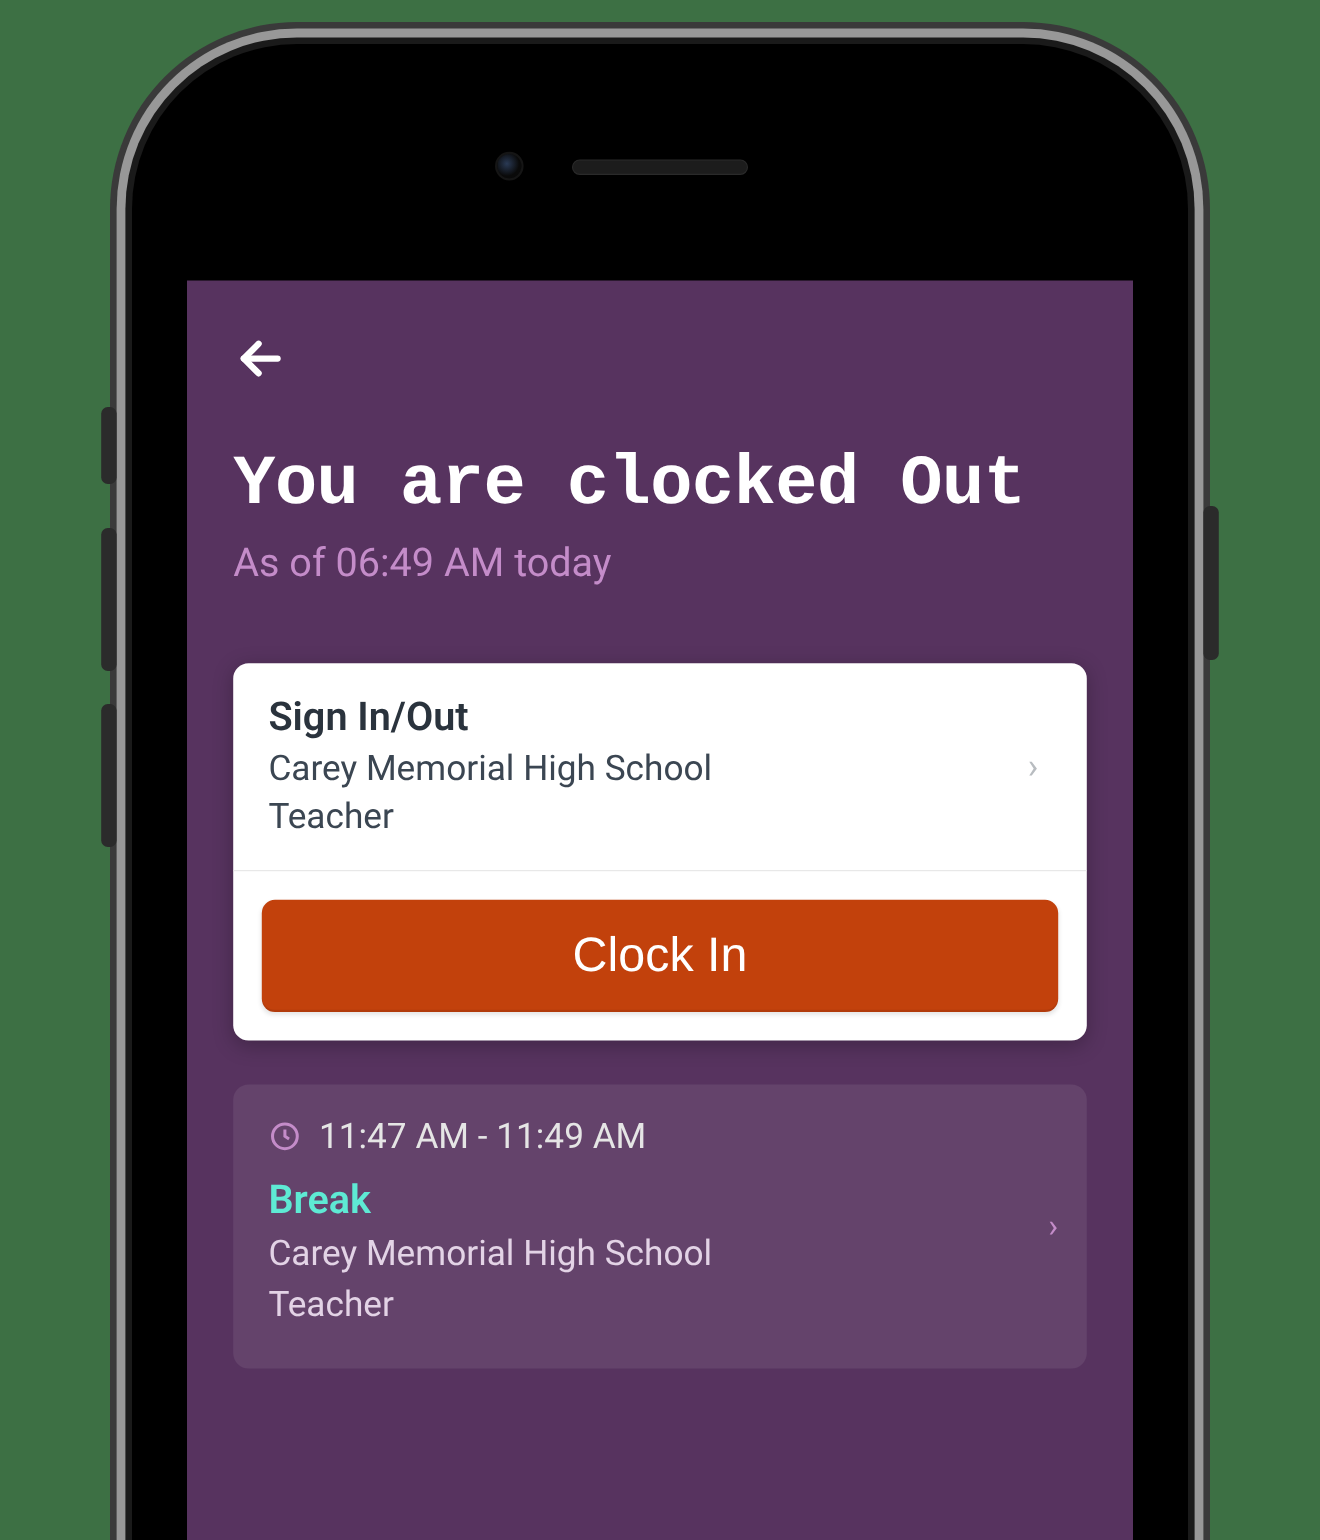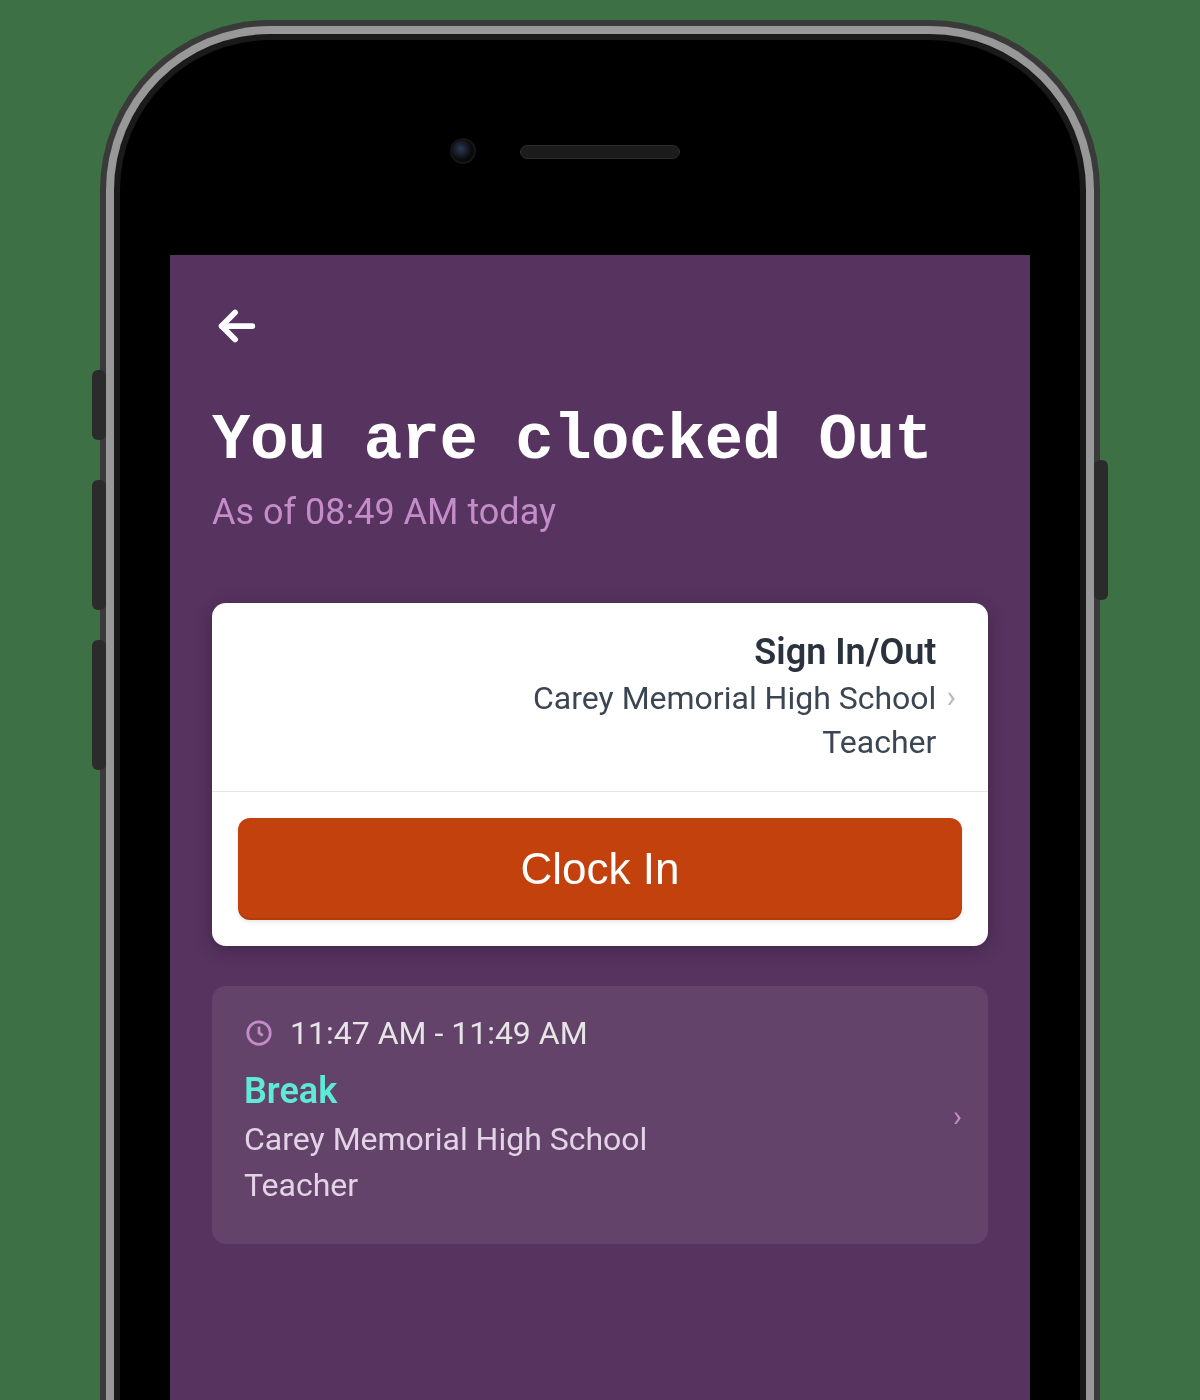--- a/index.html
+++ b/index.html
@@ -96,24 +96,23 @@
   .card {
     margin-top: 70px;
     background: #fff;
     border-radius: 14px;
     box-shadow: 0 4px 18px rgba(0,0,0,0.25);
     overflow: hidden;
   }
   .card-row {
     display: flex;
     align-items: center;
-    padding: 28px 32px 30px 32px;
+    padding: 28px 44px 30px 32px;
     border-bottom: 1px solid #e6e6e6;
     cursor: pointer;
-    text-align: right;
   }
   .card-row .txt { flex: 1; }
   .card-row-title {
     color: #2a333d;
     font-size: 36px;
     font-weight: 600;
   }
   .card-row-line {
     color: #3b4652;
     font-size: 32px;
@@ -188,21 +187,21 @@
     <div class="content">
 
       <div class="back-btn">
         <svg viewBox="0 0 24 24">
           <line x1="20" y1="12" x2="4" y2="12"></line>
           <polyline points="11,5 4,12 11,19"></polyline>
         </svg>
       </div>
 
       <div class="title">You are clocked Out</div>
-      <div class="subtitle">As of 08:49 AM today</div>
+      <div class="subtitle">As of 06:49 AM today</div>
 
       <div class="card">
         <div class="card-row">
           <div class="txt">
             <div class="card-row-title">Sign In/Out</div>
             <div class="card-row-line">Carey Memorial High School</div>
             <div class="card-row-line">Teacher</div>
           </div>
           <div class="chev">›</div>
         </div>

